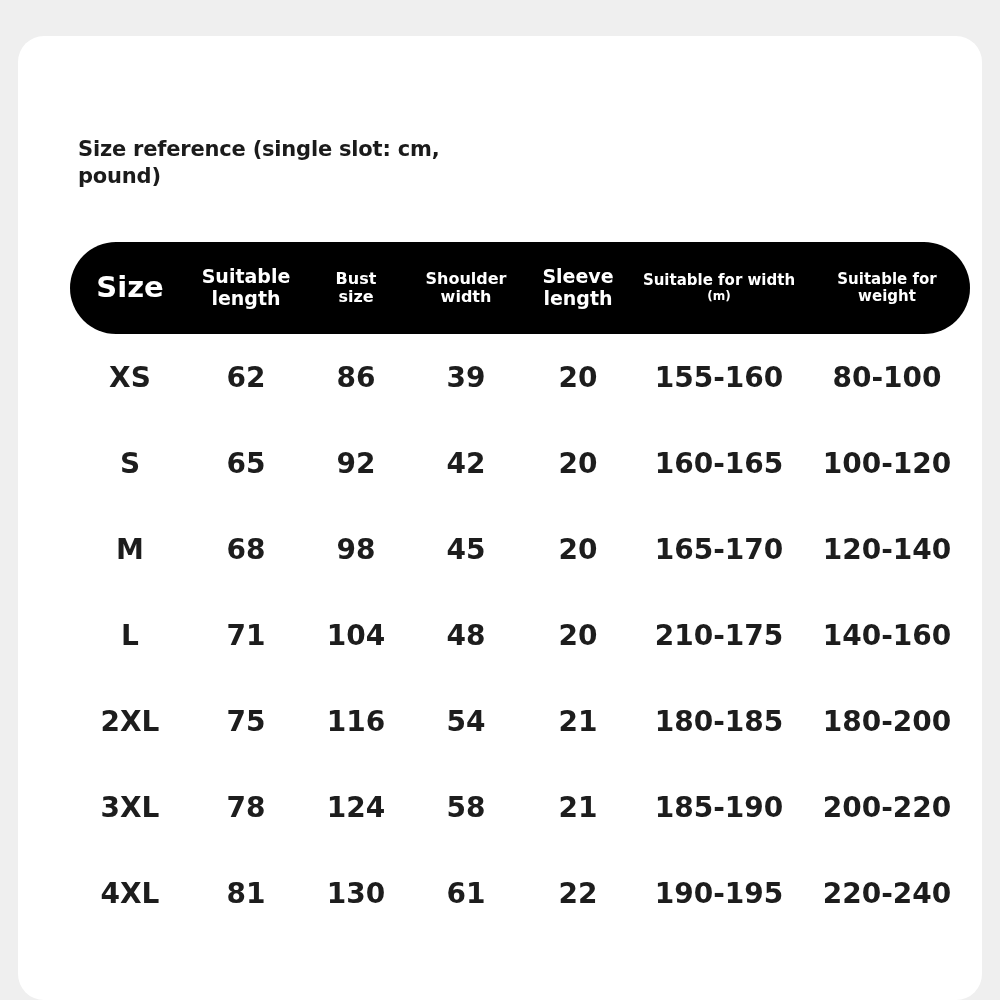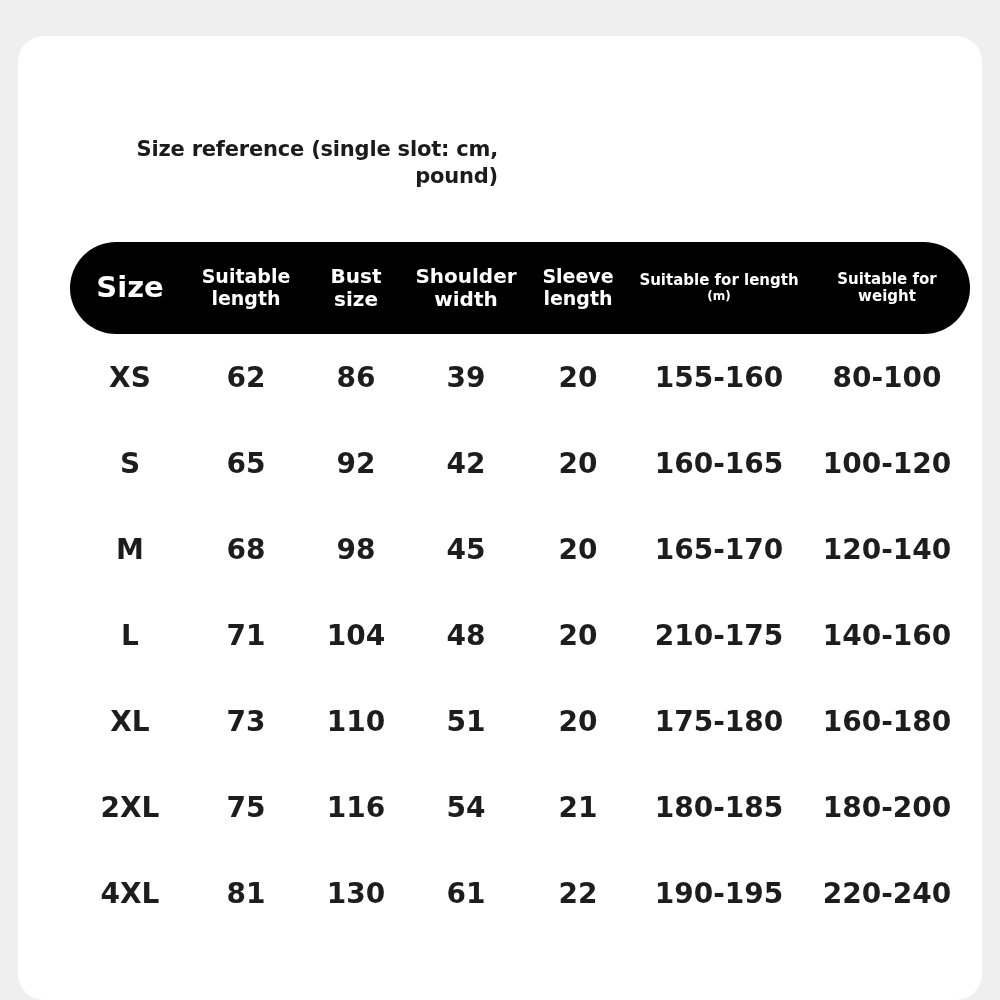--- a/index.html
+++ b/index.html
@@ -29,21 +29,21 @@
   }
   .title {
     position: absolute;
     left: 60px;
     top: 100px;
     width: 420px;
     font-size: 21px;
     font-weight: bold;
     color: #1b1b1b;
     line-height: 1.28;
-    text-align: right;
+    text-align: left;
     letter-spacing: -0.2px;
   }
   table.size-table {
     position: absolute;
     left: 52px;
     top: 206px;
     width: 900px;
     border-collapse: separate;
     border-spacing: 0;
     table-layout: fixed;
@@ -63,21 +63,21 @@
   table.size-table thead th:first-child {
     border-top-left-radius: 46px;
     border-bottom-left-radius: 46px;
   }
   table.size-table thead th:last-child {
     border-top-right-radius: 46px;
     border-bottom-right-radius: 46px;
   }
   .th-size { font-size: 29px; }
   .th-2line-lg { font-size: 19px; }
-  .th-2line-md { font-size: 20px; }
+  .th-2line-md { font-size: 16px; }
   .th-small { font-size: 15px; }
   .th-sub { font-size: 12px; display: block; }
   table.size-table tbody tr {
     height: 86px;
   }
   table.size-table tbody td {
     text-align: center;
     vertical-align: middle;
     font-size: 28px;
     color: #1d1d1d;
@@ -127,21 +127,21 @@
           </th>
           <th class="th-2line-md">
             <span>Shoulder</span><br>
             <span>width</span>
           </th>
           <th class="th-2line-lg">
             <span>Sleeve</span><br>
             <span>length</span>
           </th>
           <th class="th-small">
-            <span>Suitable for length</span>
+            <span>Suitable for width</span>
             <span class="th-sub">(m)</span>
           </th>
           <th class="th-small">
             <span>Suitable for weight</span>
           </th>
         </tr>
       </thead>
       <tbody>
         <tr>
           <td class="col-size">XS</td>
@@ -171,40 +171,40 @@
           <td class="col-range">120-140</td>
         </tr>
         <tr>
           <td class="col-size">L</td>
           <td>71</td>
           <td>104</td>
           <td>48</td>
           <td>20</td>
           <td class="col-range">210-175</td>
           <td class="col-range">140-160</td>
-        </tr>
-        <tr>
-          <td class="col-size">XL</td>
-          <td>73</td>
-          <td>110</td>
-          <td>51</td>
-          <td>20</td>
-          <td class="col-range">175-180</td>
-          <td class="col-range">160-180</td>
         </tr>
         <tr>
           <td class="col-size">2XL</td>
           <td>75</td>
           <td>116</td>
           <td>54</td>
           <td>21</td>
           <td class="col-range">180-185</td>
           <td class="col-range">180-200</td>
         </tr>
         <tr>
+          <td class="col-size">3XL</td>
+          <td>78</td>
+          <td>124</td>
+          <td>58</td>
+          <td>21</td>
+          <td class="col-range">185-190</td>
+          <td class="col-range">200-220</td>
+        </tr>
+        <tr>
           <td class="col-size">4XL</td>
           <td>81</td>
           <td>130</td>
           <td>61</td>
           <td>22</td>
           <td class="col-range">190-195</td>
           <td class="col-range">220-240</td>
         </tr>
       </tbody>
     </table>

